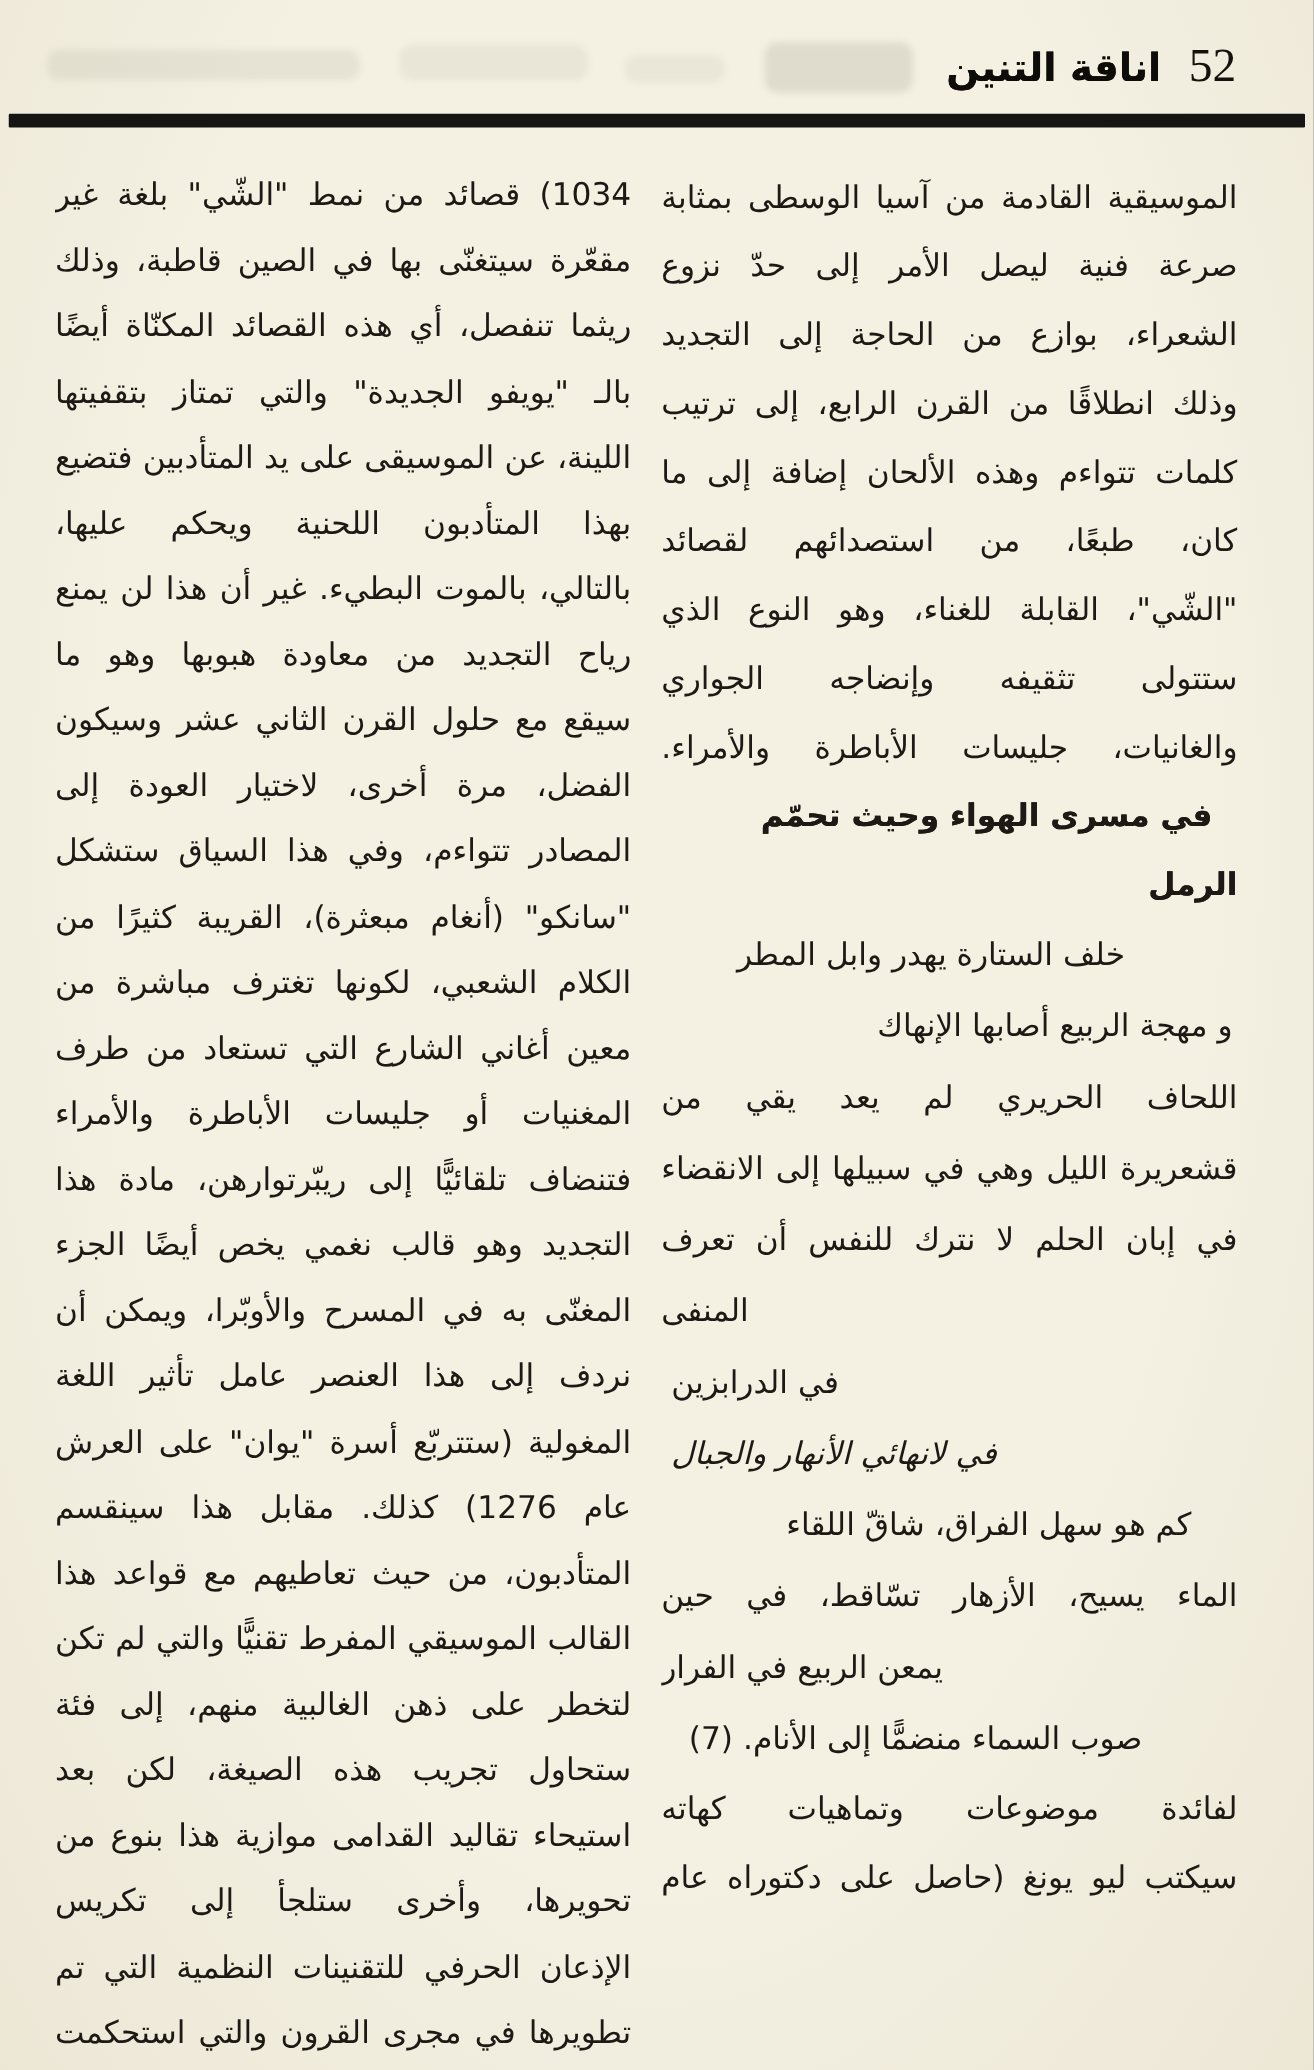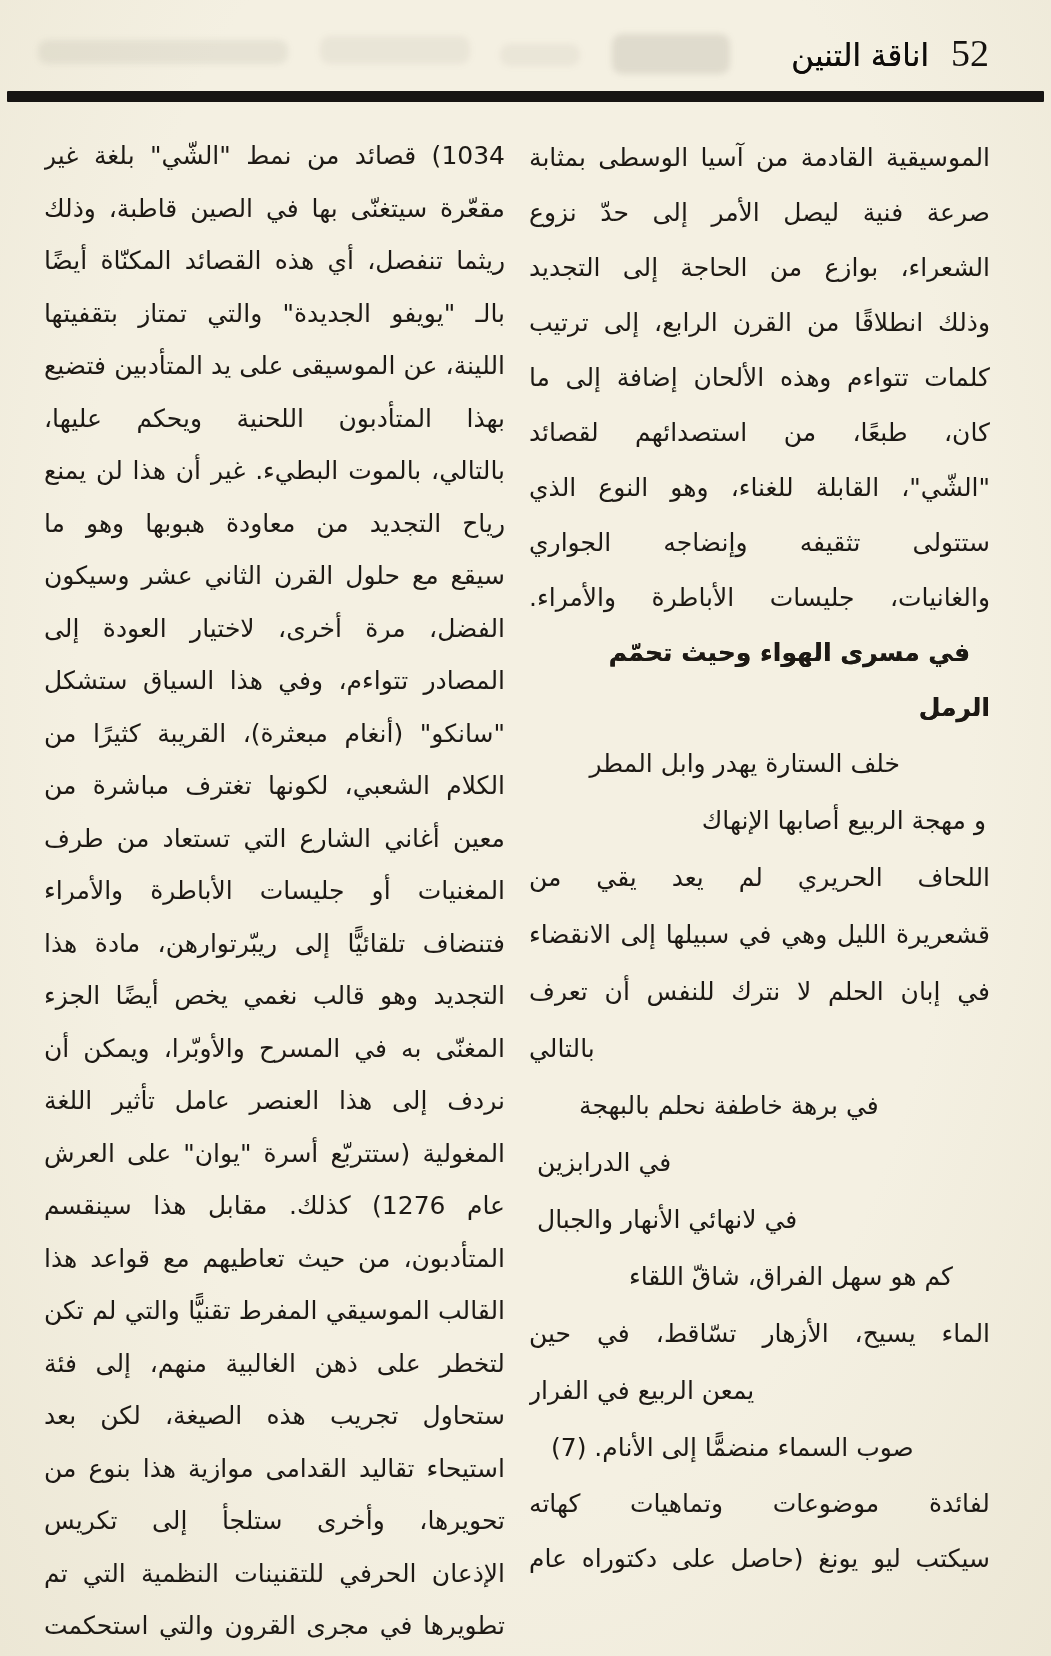--- a/index.html
+++ b/index.html
@@ -11,21 +11,21 @@
     overflow:hidden;
     font-family:"DejaVu Sans", sans-serif;
     color:#1d1914;
   }
   
   .hdr{
     position:absolute;top:34px;right:62px;
     display:flex;align-items:baseline;gap:22px;
   }
   .htitle{
-    font-size:31px;font-weight:normal;color:#0e0c09;
+    font-size:31px;font-weight:bold;color:#0e0c09;
     letter-spacing:-1px;
     text-shadow:0 0 .5px #0e0c09;
     direction:rtl;
   }
   .hnum{
     font-family:"Liberation Serif", serif;
     font-size:38px;color:#15120e;line-height:1;
   }
   .rule{
     position:absolute;left:7px;right:7px;top:91px;height:11px;
@@ -85,24 +85,23 @@
         <div class="line p55 just">"الشّي"، القابلة للغناء، وهو النوع الذي</div>
         <div class="line p55 just">ستتولى تثقيفه وإنضاجه الجواري</div>
         <div class="line p55 just">والغانيات، جليسات الأباطرة والأمراء.</div>
         <div class="line p55 ar bold" style="padding-right: 20px;">في مسرى الهواء وحيث تحمّم الأمواج</div>
         <div class="line p55 ar bold">الرمل</div>
         <div class="line p57 ar" style="padding-right: 90px;">خلف الستارة يهدر وابل المطر</div>
         <div class="line p57 ar" style="padding-right: 4px;">و مهجة الربيع أصابها الإنهاك</div>
         <div class="line p57 just">اللحاف الحريري لم يعد يقي من</div>
         <div class="line p57 just">قشعريرة الليل وهي في سبيلها إلى الانقضاء</div>
         <div class="line p57 just">في إبان الحلم لا نترك للنفس أن تعرف</div>
-        <div class="line p57 al">بالتالي</div>
-        <div class="line p57 al" style="padding-left: 50px;">في برهة خاطفة نحلم بالبهجة</div>
+        <div class="line p57 al">المنفى</div>
         <div class="line p57 al" style="padding-left: 8px;">في الدرابزين</div>
-        <div class="line p57 al" style="padding-left: 8px;">في لانهائي الأنهار والجبال</div>
+        <div class="line p57 al" style="padding-left: 8px; font-style: italic;">في لانهائي الأنهار والجبال</div>
         <div class="line p57 al" style="padding-left: 100px;">كم هو سهل الفراق، شاقّ اللقاء</div>
         <div class="line p57 just">الماء يسيح، الأزهار تسّاقط، في حين</div>
         <div class="line p57 al">يمعن الربيع في الفرار</div>
         <div class="line p57 al" style="padding-left: 22px;">صوب السماء منضمًّا إلى الأنام. (7)</div>
         <div class="line p55 just">لفائدة موضوعات وتماهيات كهاته</div>
         <div class="line p55 just">سيكتب ليو يونغ (حاصل على دكتوراه عام</div>
       </section>
     <section class="col" id="col-left" lang="ar" dir="rtl">
         <div class="line p52 just">1034) قصائد من نمط "الشّي" بلغة غير</div>
         <div class="line p52 just">مقعّرة سيتغنّى بها في الصين قاطبة، وذلك</div>

